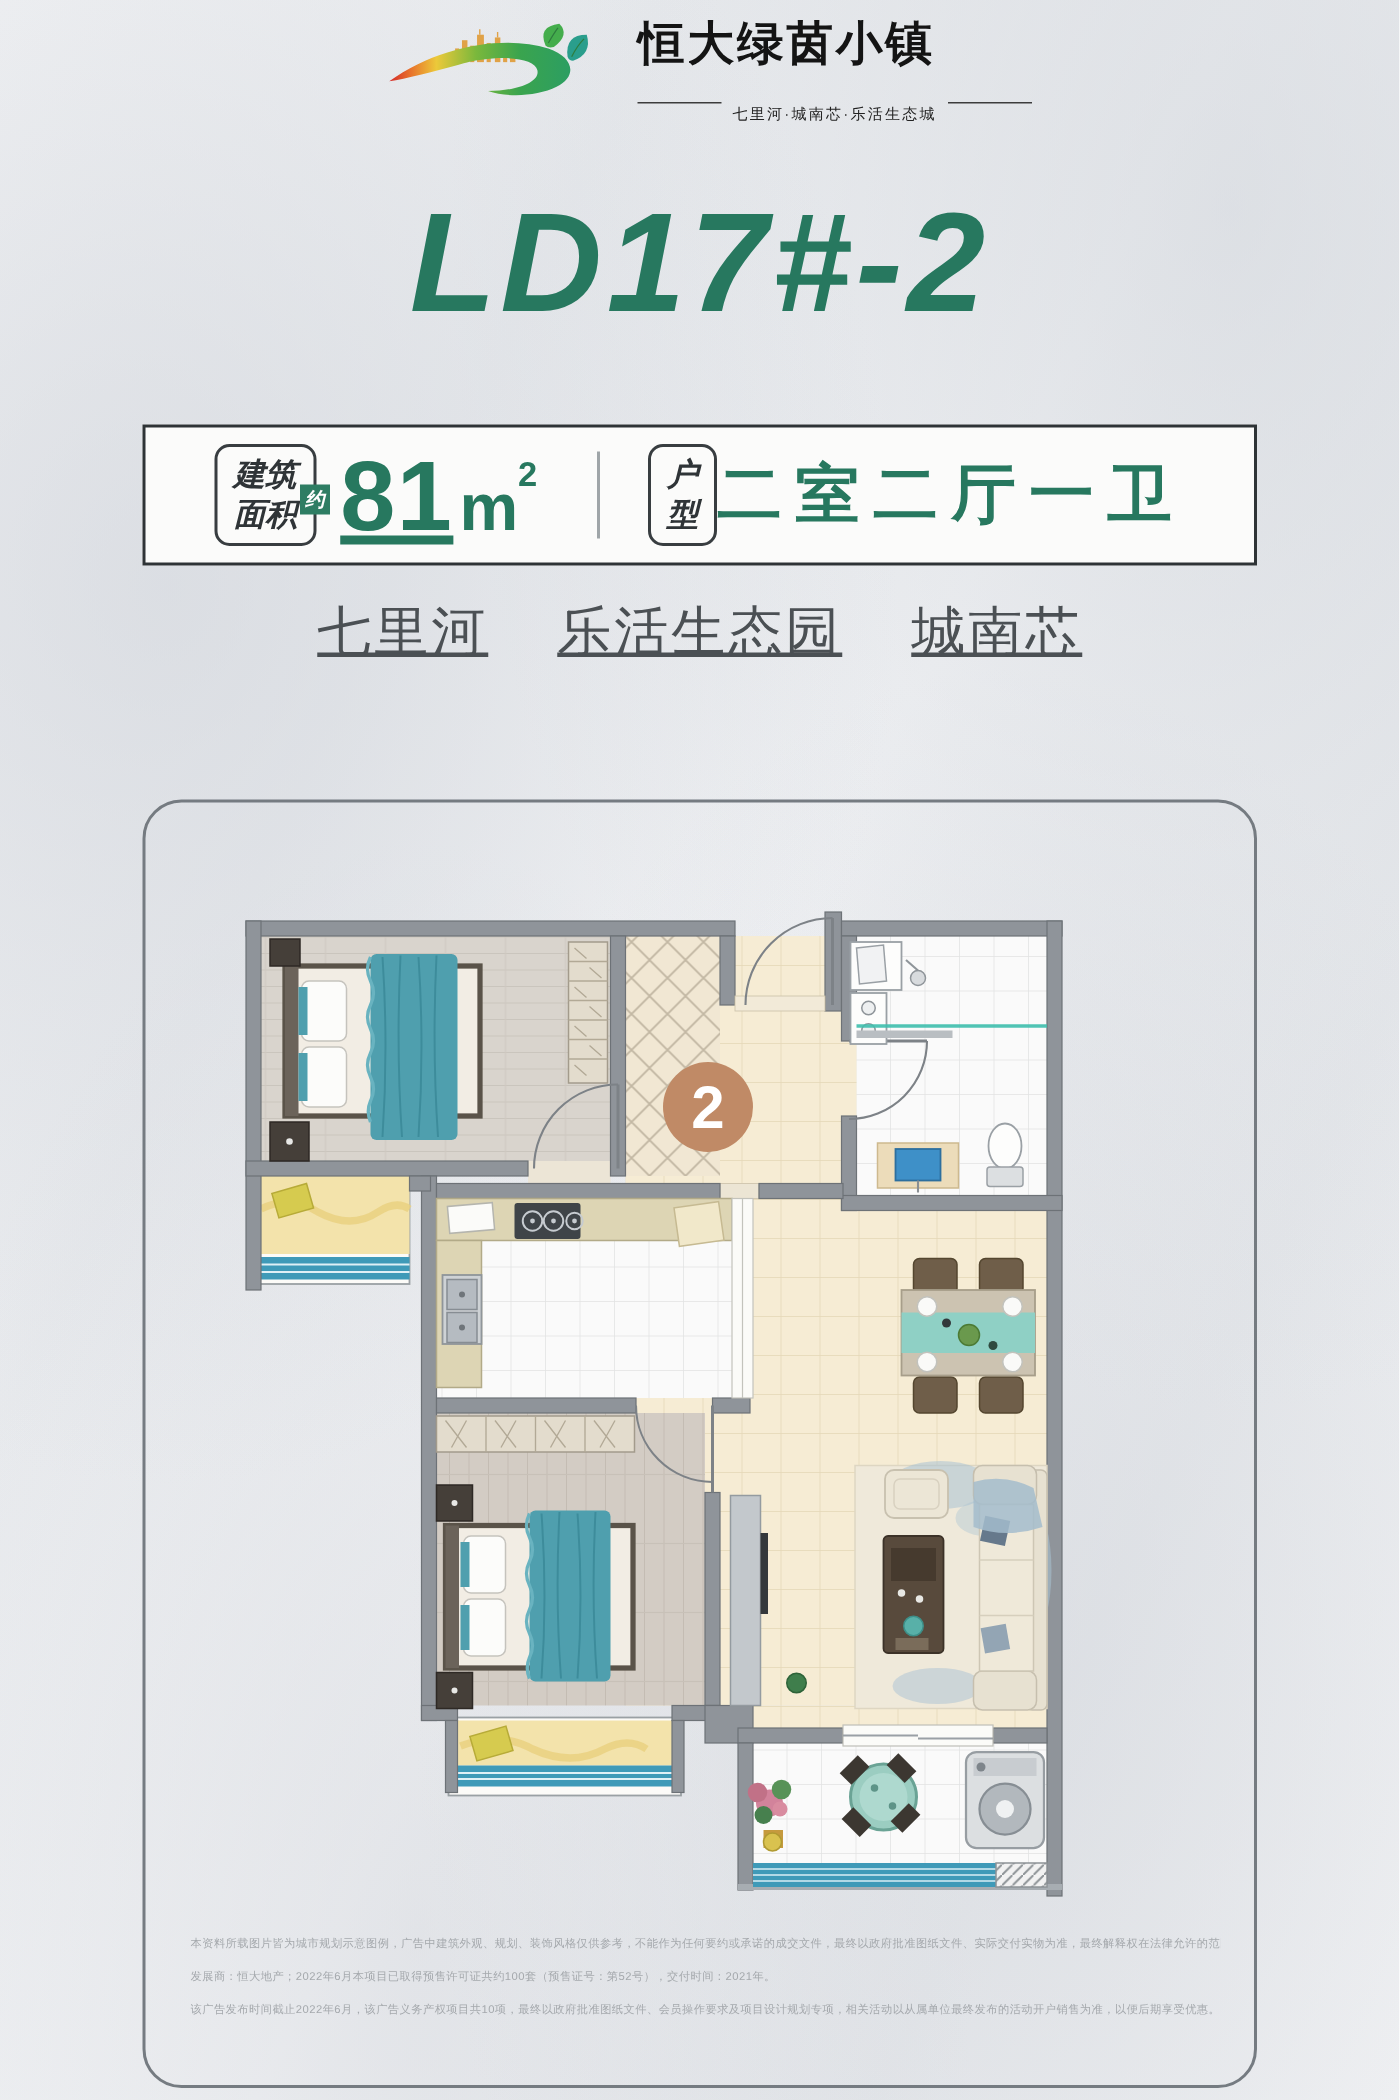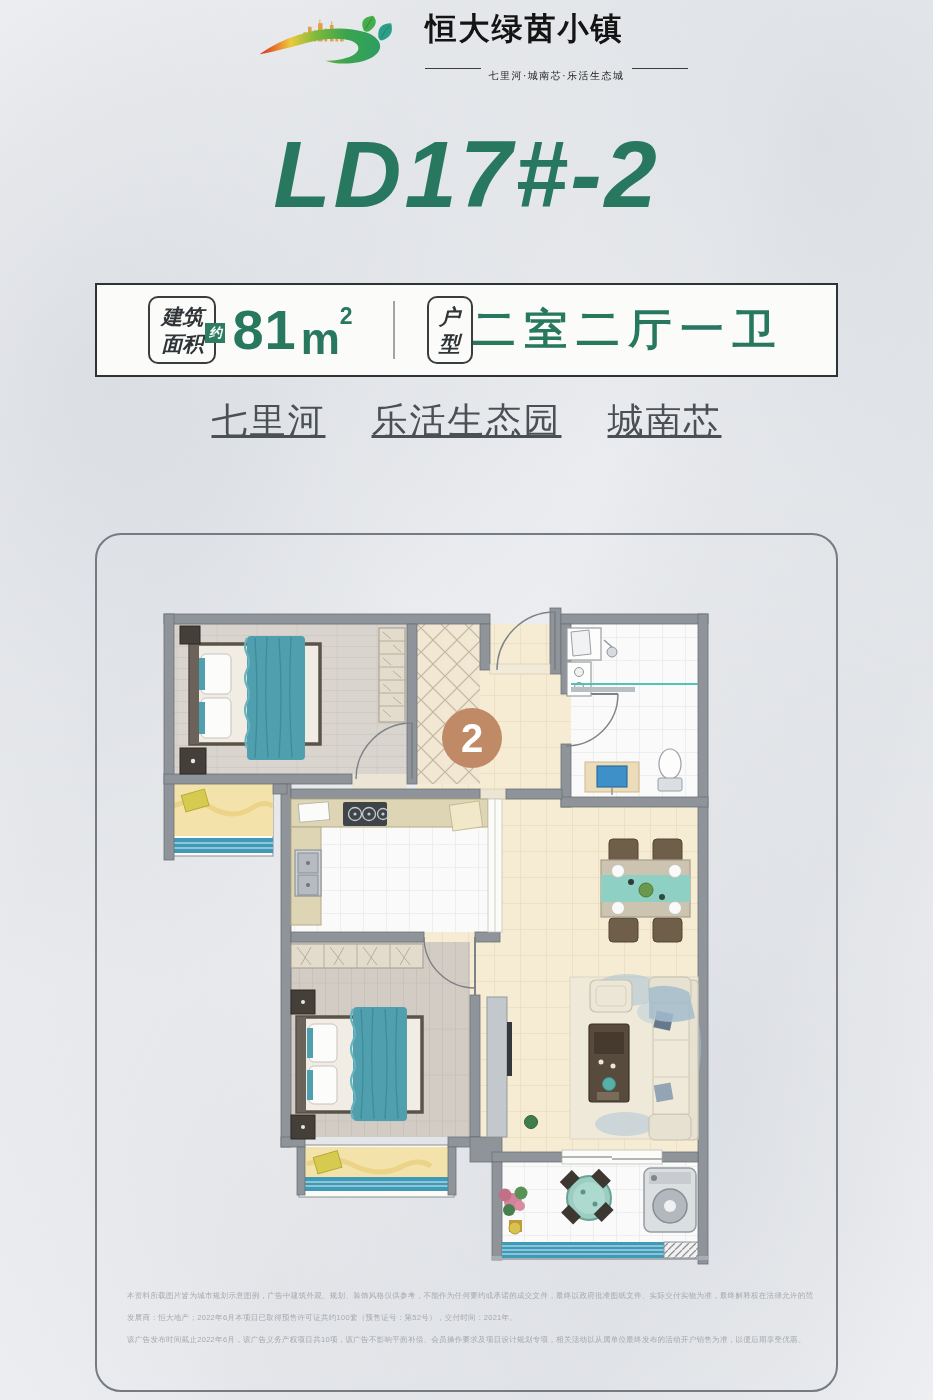--- a/index.html
+++ b/index.html
@@ -20,21 +20,21 @@
   .main-title{position:absolute;top:126px;left:0;width:100%;text-align:center;
     font-size:94px;font-weight:800;color:#27785f;letter-spacing:3px;line-height:1.05;font-style:italic;}
   .spec-box{position:absolute;left:95px;top:283px;width:739px;height:90px;background:#fbfbfa;
     border:2.5px solid #2e3336;display:flex;align-items:center;justify-content:center;}
   .spec-label{position:relative;width:64px;height:64px;border:2.5px solid #383d40;border-radius:10px;
     display:flex;flex-direction:column;align-items:center;justify-content:center;
     font-size:21px;font-weight:700;color:#2f3437;line-height:1.3;font-style:italic;}
   .spec-label.vert{width:42px;}
   .approx-badge{position:absolute;right:-11px;top:25px;width:20px;height:20px;background:#2e7d63;
     color:#fff;font-size:13px;display:flex;align-items:center;justify-content:center;font-weight:700;}
-  .area-value{font-size:56px;font-weight:800;color:#27785f;margin:0 4px 0 16px;line-height:1;letter-spacing:1px;}
+  .area-value{font-size:66px;font-weight:800;color:#27785f;margin:0 4px 0 16px;line-height:1;letter-spacing:1px;text-decoration:underline;}
   .area-unit{display:flex;align-items:flex-start;color:#27785f;font-weight:800;}
   .area-unit .m{font-size:44px;line-height:1;margin-top:18px;}
   .area-unit .sup{font-size:23px;line-height:1;margin-top:6px;}
   .spec-divider{width:2px;height:58px;background:#9fa5a8;margin:0 32px 0 40px;}
   .type-value{font-size:43px;font-weight:700;color:#27785f;letter-spacing:9px;white-space:nowrap;}
   .subtitle{position:absolute;top:397px;left:0;width:100%;display:flex;justify-content:center;gap:46px;
     font-size:36px;color:#4b5054;font-weight:500;letter-spacing:2px;text-decoration:underline;}
   .plan-card{position:absolute;left:95px;top:533px;width:739px;height:855px;
     border:2px solid #757b81;border-radius:26px;}
   .plan-svg{position:absolute;left:60px;top:57px;}
@@ -368,17 +368,17 @@
           <circle cx="364" cy="601" r="6.5" fill="#579257"></circle>
           <circle cx="352" cy="618" r="6" fill="#47804e"></circle>
           <circle cx="363" cy="614" r="5" fill="#d98ca0"></circle>
         </g>
       </g>
     </svg>
 
     <div class="disclaimer">
       <div>本资料所载图片皆为城市规划示意图例，广告中建筑外观、规划、装饰风格仅供参考，不能作为任何要约或承诺的成交文件，最终以政府批准图纸文件、实际交付实物为准，最终解释权在法律允许的范围内归出卖人所有。</div>
       <div>发展商：恒大地产；2022年6月本项目已取得预售许可证共约100套（预售证号：第52号），交付时间：2021年。</div>
-      <div>该广告发布时间截止2022年6月，该广告义务产权项目共10项，该广告不影响平面补偿、会员操作要求及项目设计规划专项，相关活动以从属单位最终发布的活动开户销售为准，以便后期享受优惠。</div>
+      <div>该广告发布时间截止2022年6月，该广告义务产权项目共10项，最终以政府批准图纸文件、会员操作要求及项目设计规划专项，相关活动以从属单位最终发布的活动开户销售为准，以便后期享受优惠。</div>
     </div>
   </div>
 
 </div>
 
 </body></html>

